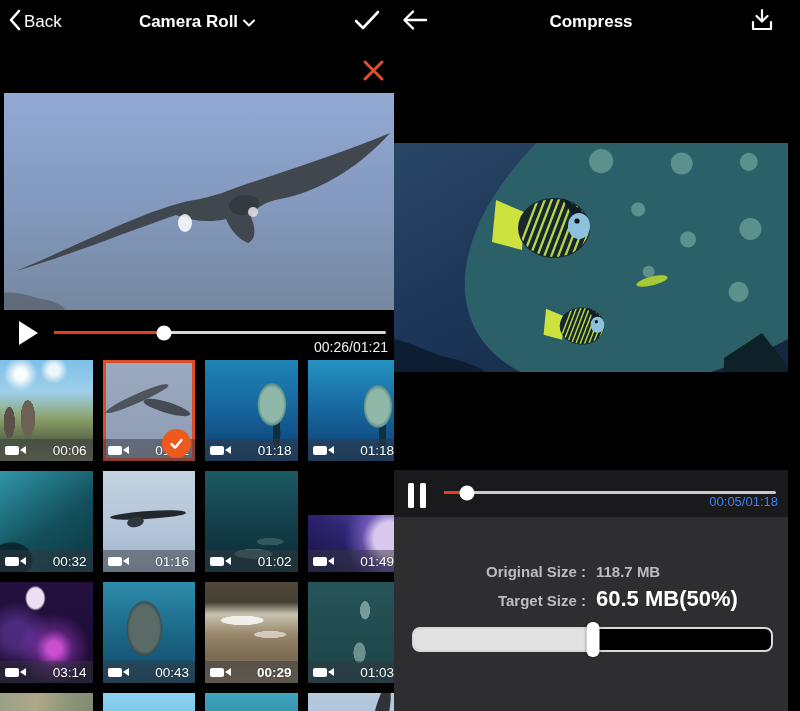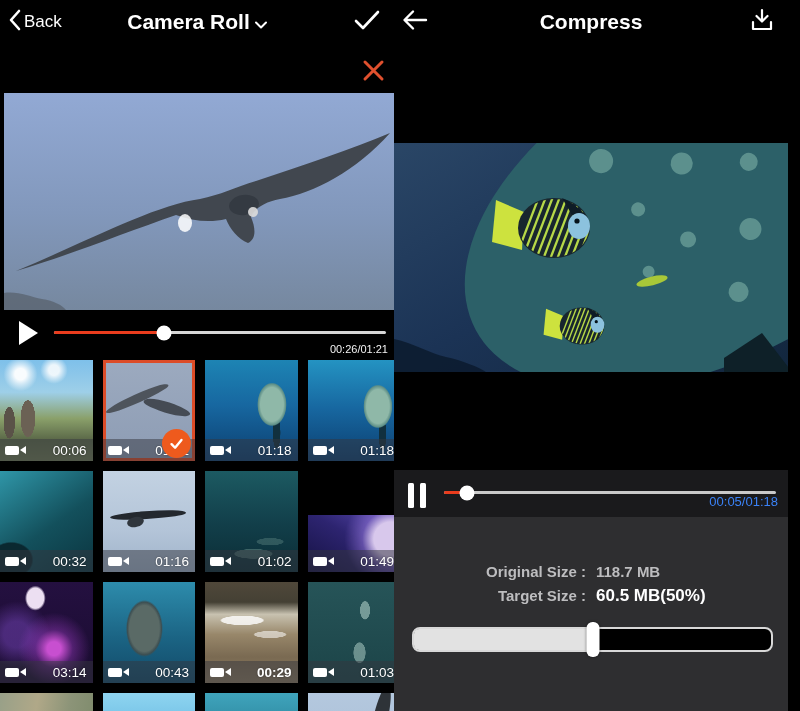--- a/index.html
+++ b/index.html
@@ -3,37 +3,37 @@
 <meta charset="utf-8">
 <style>
   * { margin:0; padding:0; box-sizing:border-box; }
   body { background:#000; font-family:"Liberation Sans", sans-serif; }
   .stage { width:788px; height:711px; display:flex; overflow:hidden; background:#000; }
   .screen { width:400px; height:711px; position:relative; overflow:hidden; background:#000; }
 
   
   .navbar { height:44px; position:relative; display:flex; align-items:center; background:#000; color:#fff; }
   .nav-back { display:flex; align-items:center; gap:3px; padding-left:8px; font-size:17px; color:#fff; }
-  .nav-title { position:absolute; left:0; right:0; text-align:center; font-size:21px; font-weight:700; display:flex; justify-content:center; align-items:center; gap:5px; pointer-events:none; }
+  .nav-title { position:absolute; left:0; right:0; text-align:center; font-size:17px; font-weight:700; display:flex; justify-content:center; align-items:center; gap:5px; pointer-events:none; }
   .nav-right { margin-left:auto; padding-right:14px; display:flex; align-items:center; }
 
   
   .preview-modal { position:absolute; top:48px; left:4px; width:392px; border-radius:5px 5px 0 0; overflow:hidden; background:#000; }
   .modal-header { height:45px; background:#000; position:relative; }
   .close-x { position:absolute; right:10px; top:9px; width:26px; height:26px; display:flex; align-items:center; justify-content:center; }
   .preview-video { height:217px; position:relative; overflow:hidden;
     background:linear-gradient(180deg,#92a9d4 0%,#8298bc 55%,#76889f 100%); }
   .preview-video svg { position:absolute; inset:0; }
   .player { height:48px; background:#000; position:relative; }
   .play-btn { position:absolute; left:15px; top:11px; width:0; height:0;
     border-left:19px solid #fff; border-top:12px solid transparent; border-bottom:12px solid transparent; }
   .pv-track { position:absolute; left:50px; right:10px; top:21px; height:3px; background:#d6d6d6; border-radius:2px; }
   .pv-fill { height:100%; background:#e93c1d; border-radius:2px; }
   .pv-dot { position:absolute; top:50%; width:15px; height:15px; border-radius:50%; background:#fff; transform:translate(-50%,-50%); }
-  .pv-time { position:absolute; right:8px; bottom:3px; color:#f2f2f2; font-size:11px; }
+  .pv-time { position:absolute; right:8px; bottom:3px; color:#f2f2f2; font-size:14px; }
 
   
   .grid { position:absolute; top:360px; left:0; width:400px; bottom:0;
     display:grid; grid-template-columns:repeat(4,1fr); grid-auto-rows:101px; gap:10px; overflow:hidden; }
   .thumb { position:relative; overflow:hidden; background:#223; }
   .thumb.selected { box-shadow:inset 0 0 0 3px #dc4c28; }
   .strip { position:absolute; left:0; right:0; bottom:0; height:22px; background:rgba(52,54,62,.5);
     display:flex; align-items:center; justify-content:space-between; padding:0 6px 0 5px; }
   .dur { color:#fff; font-size:13.5px; text-shadow:0 0 2px rgba(0,0,0,.45); }
   .cam { width:14px; height:9px; background:#fff; border-radius:2px; position:relative; display:inline-block; }
@@ -111,21 +111,21 @@
   .pause-btn i { display:block; width:6px; height:25px; background:#fff; border-radius:1.5px; }
   .rp-track { position:absolute; left:50px; right:12px; top:21px; height:3px; background:#c9c9c9; border-radius:2px; }
   .rp-fill { height:100%; background:#e93c1d; border-radius:2px; }
   .rp-time { position:absolute; right:10px; bottom:8px; color:#3b82f6; font-size:13px; }
 
   .panel { position:absolute; top:517px; left:0; right:0; bottom:0; background:#2e2e30; }
   .info-rows { margin-top:46px; display:flex; flex-direction:column; gap:6px; }
   .info-row { display:flex; align-items:baseline; }
   .info-label { width:50%; text-align:right; color:#bdbdbf; font-size:15px; font-weight:700; padding-right:5px; }
   .info-value { padding-left:5px; color:#bdbdbf; font-size:15px; font-weight:700; }
-  .info-value.em { color:#fff; font-size:17px; font-weight:800; }
+  .info-value.em { color:#fff; font-size:22px; font-weight:800; }
   .c-slider { position:absolute; left:18px; right:15px; top:110px; height:25px;
     background:#000; border:2px solid #d8d8d8; border-radius:8px; }
   .c-fill { height:100%; background:#e2e2e2; border-radius:5px 0 0 5px; }
   .c-handle { position:absolute; top:-7px; bottom:-7px; width:13px; transform:translateX(-50%);
     background:#fff; border-radius:6px; box-shadow:0 0 3px rgba(0,0,0,.55); }
 </style>
 </head>
 <body>
 
 <div class="stage">

